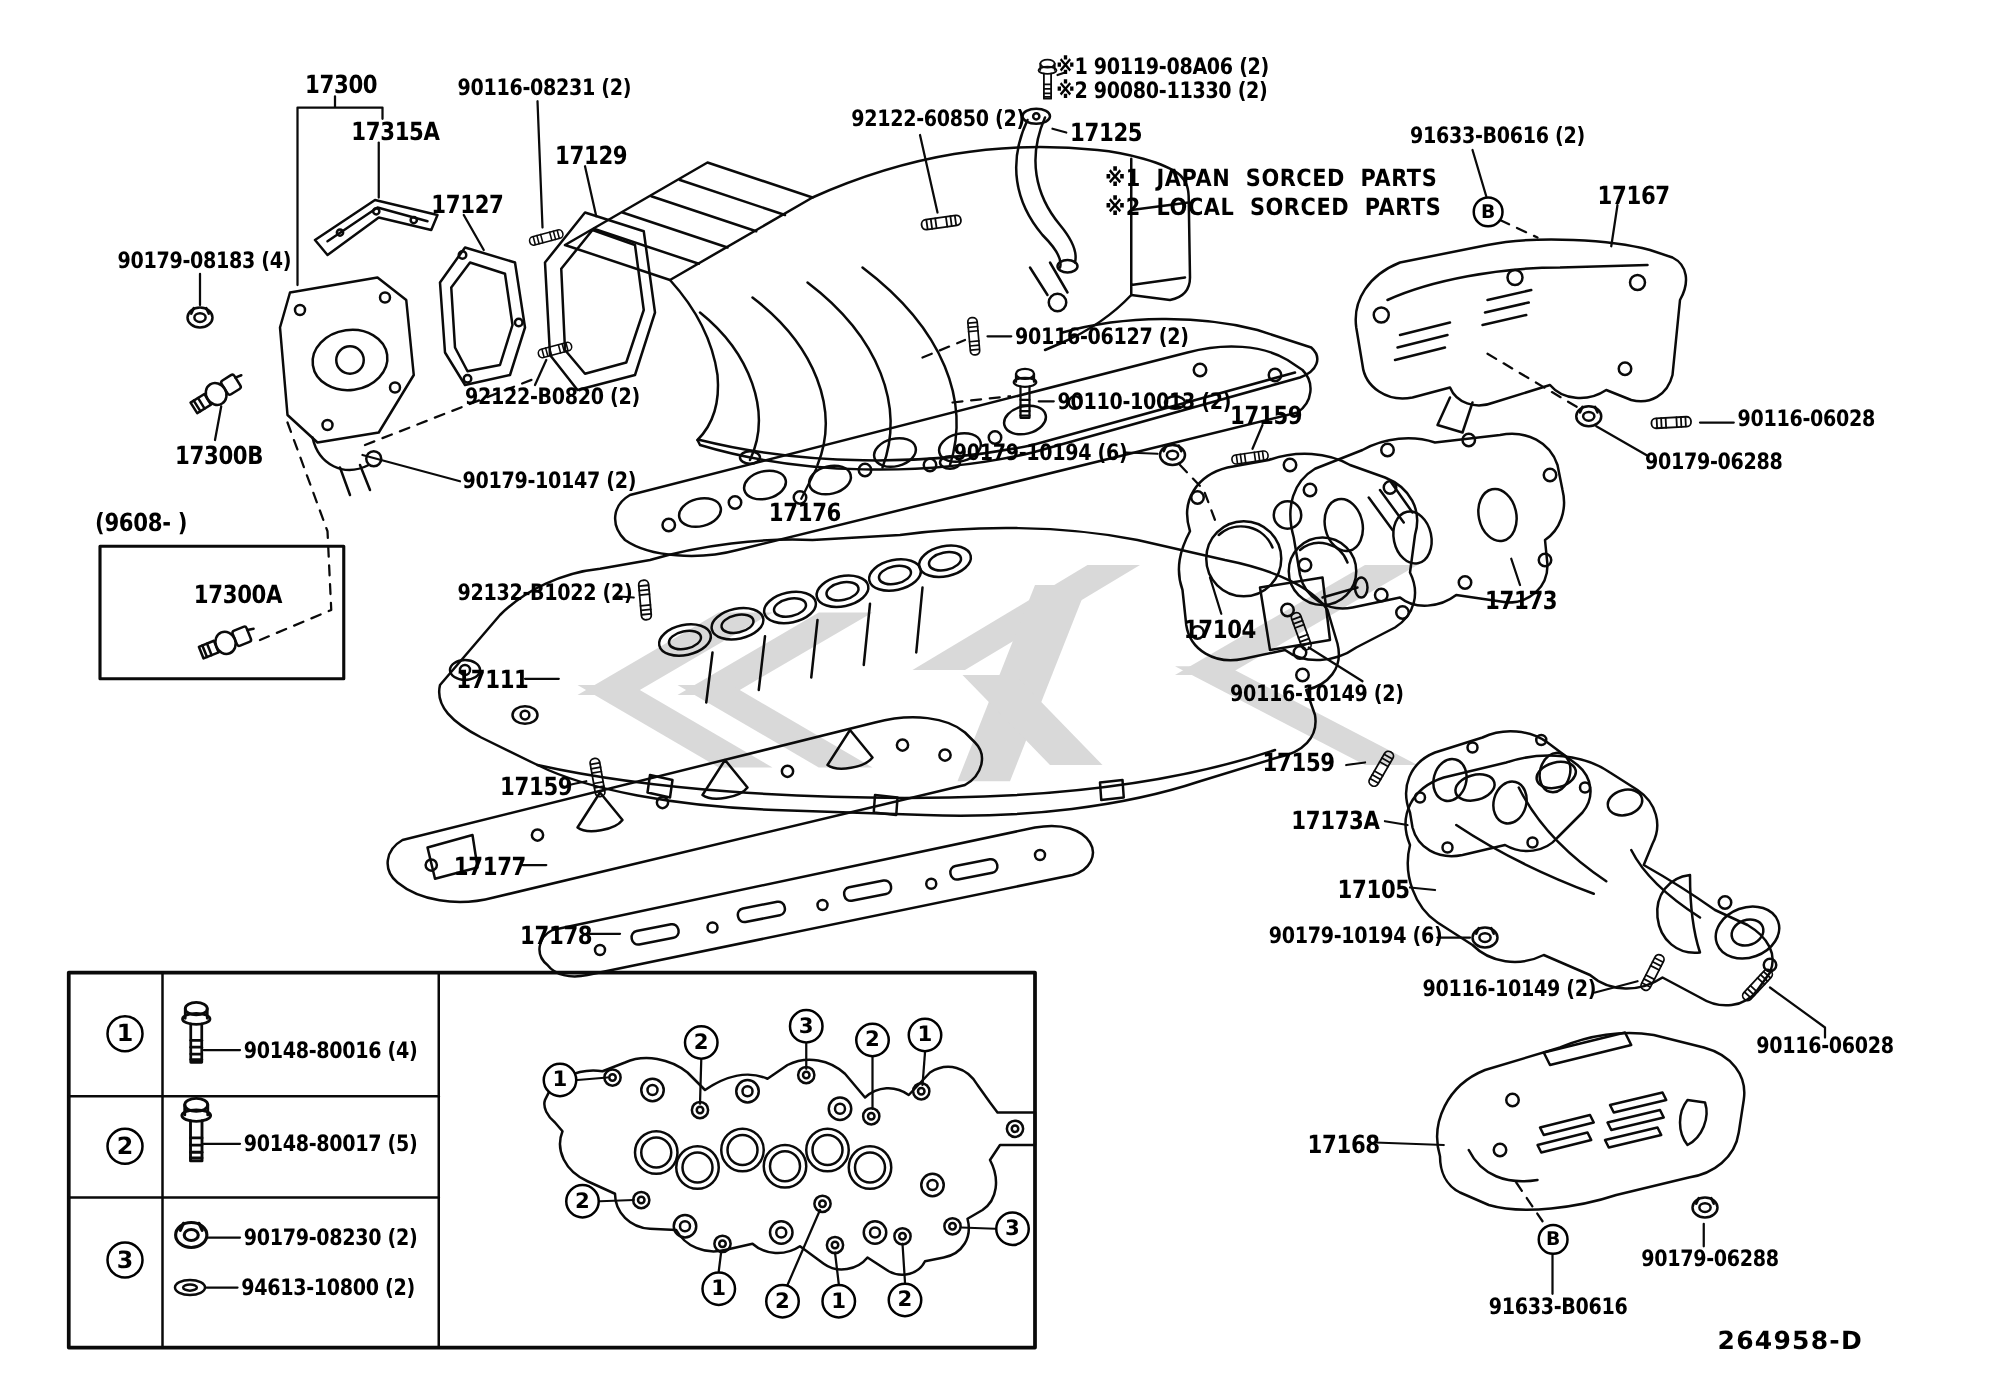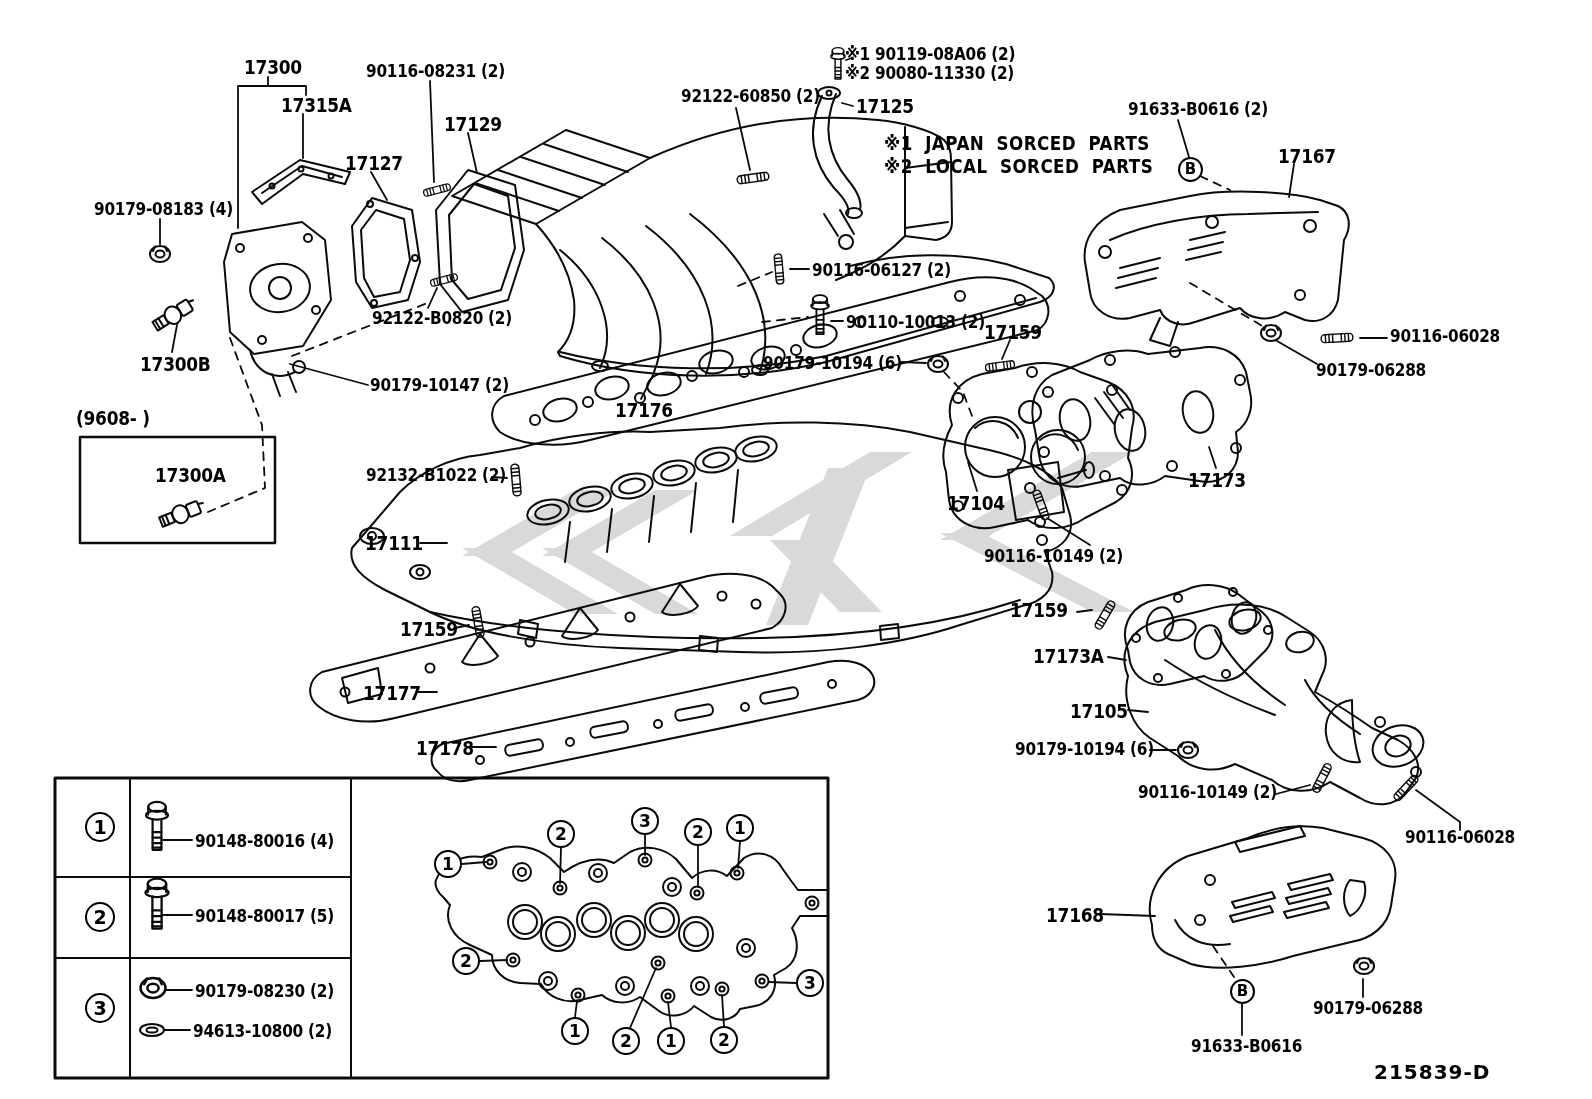--- a/index.html
+++ b/index.html
@@ -483,21 +483,21 @@
 <div class="lbl big" style="left:416px;top:738px">17178</div>
 <div class="lbl big" style="left:1010px;top:600px">17159</div>
 <div class="lbl big" style="left:1033px;top:646px">17173A</div>
 <div class="lbl big" style="left:1070px;top:701px">17105</div>
 <div class="lbl" style="left:1015px;top:740px">90179-10194 (6)</div>
 <div class="lbl" style="left:1138px;top:783px">90116-10149 (2)</div>
 <div class="lbl" style="left:1405px;top:828px">90116-06028</div>
 <div class="lbl big" style="left:1046px;top:905px">17168</div>
 <div class="lbl" style="left:1313px;top:999px">90179-06288</div>
 <div class="lbl" style="left:1191px;top:1037px">91633-B0616</div>
-<div class="drwno" style="left:1374px;top:1062px">215839-D</div>
+<div class="drwno" style="left:1374px;top:1062px">264958-D</div>
 
 <div class="bmark" style="left:1178px;top:157px">B</div>
 <div class="bmark" style="left:1230px;top:979px">B</div>
 
 <div class="callout lg" style="left:85px;top:812px">1</div>
 <div class="callout lg" style="left:85px;top:902px">2</div>
 <div class="callout lg" style="left:85px;top:993px">3</div>
 <div class="lbl" style="left:195px;top:832px">90148-80016 (4)</div>
 <div class="lbl" style="left:195px;top:907px">90148-80017 (5)</div>
 <div class="lbl" style="left:195px;top:982px">90179-08230 (2)</div>

